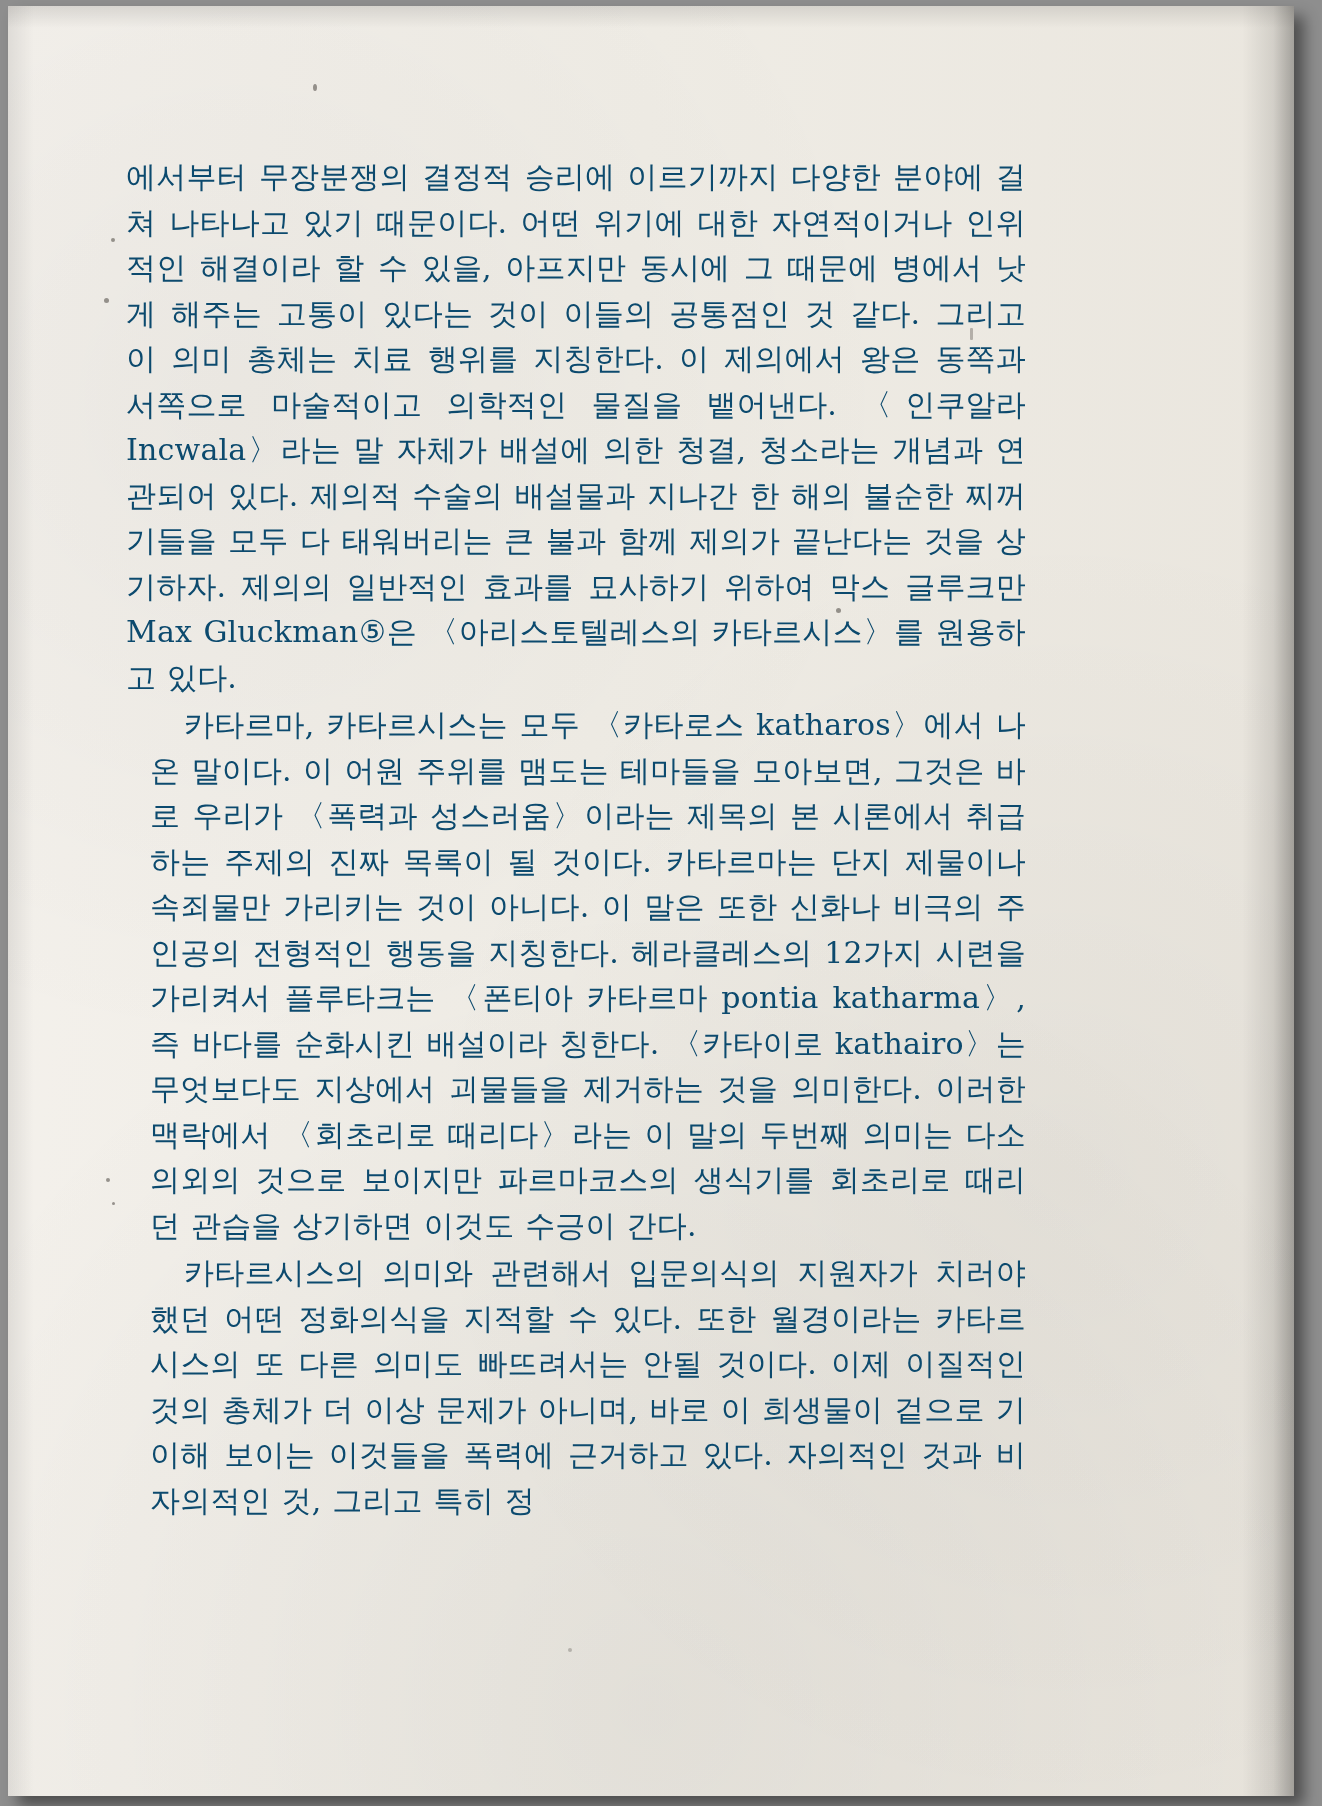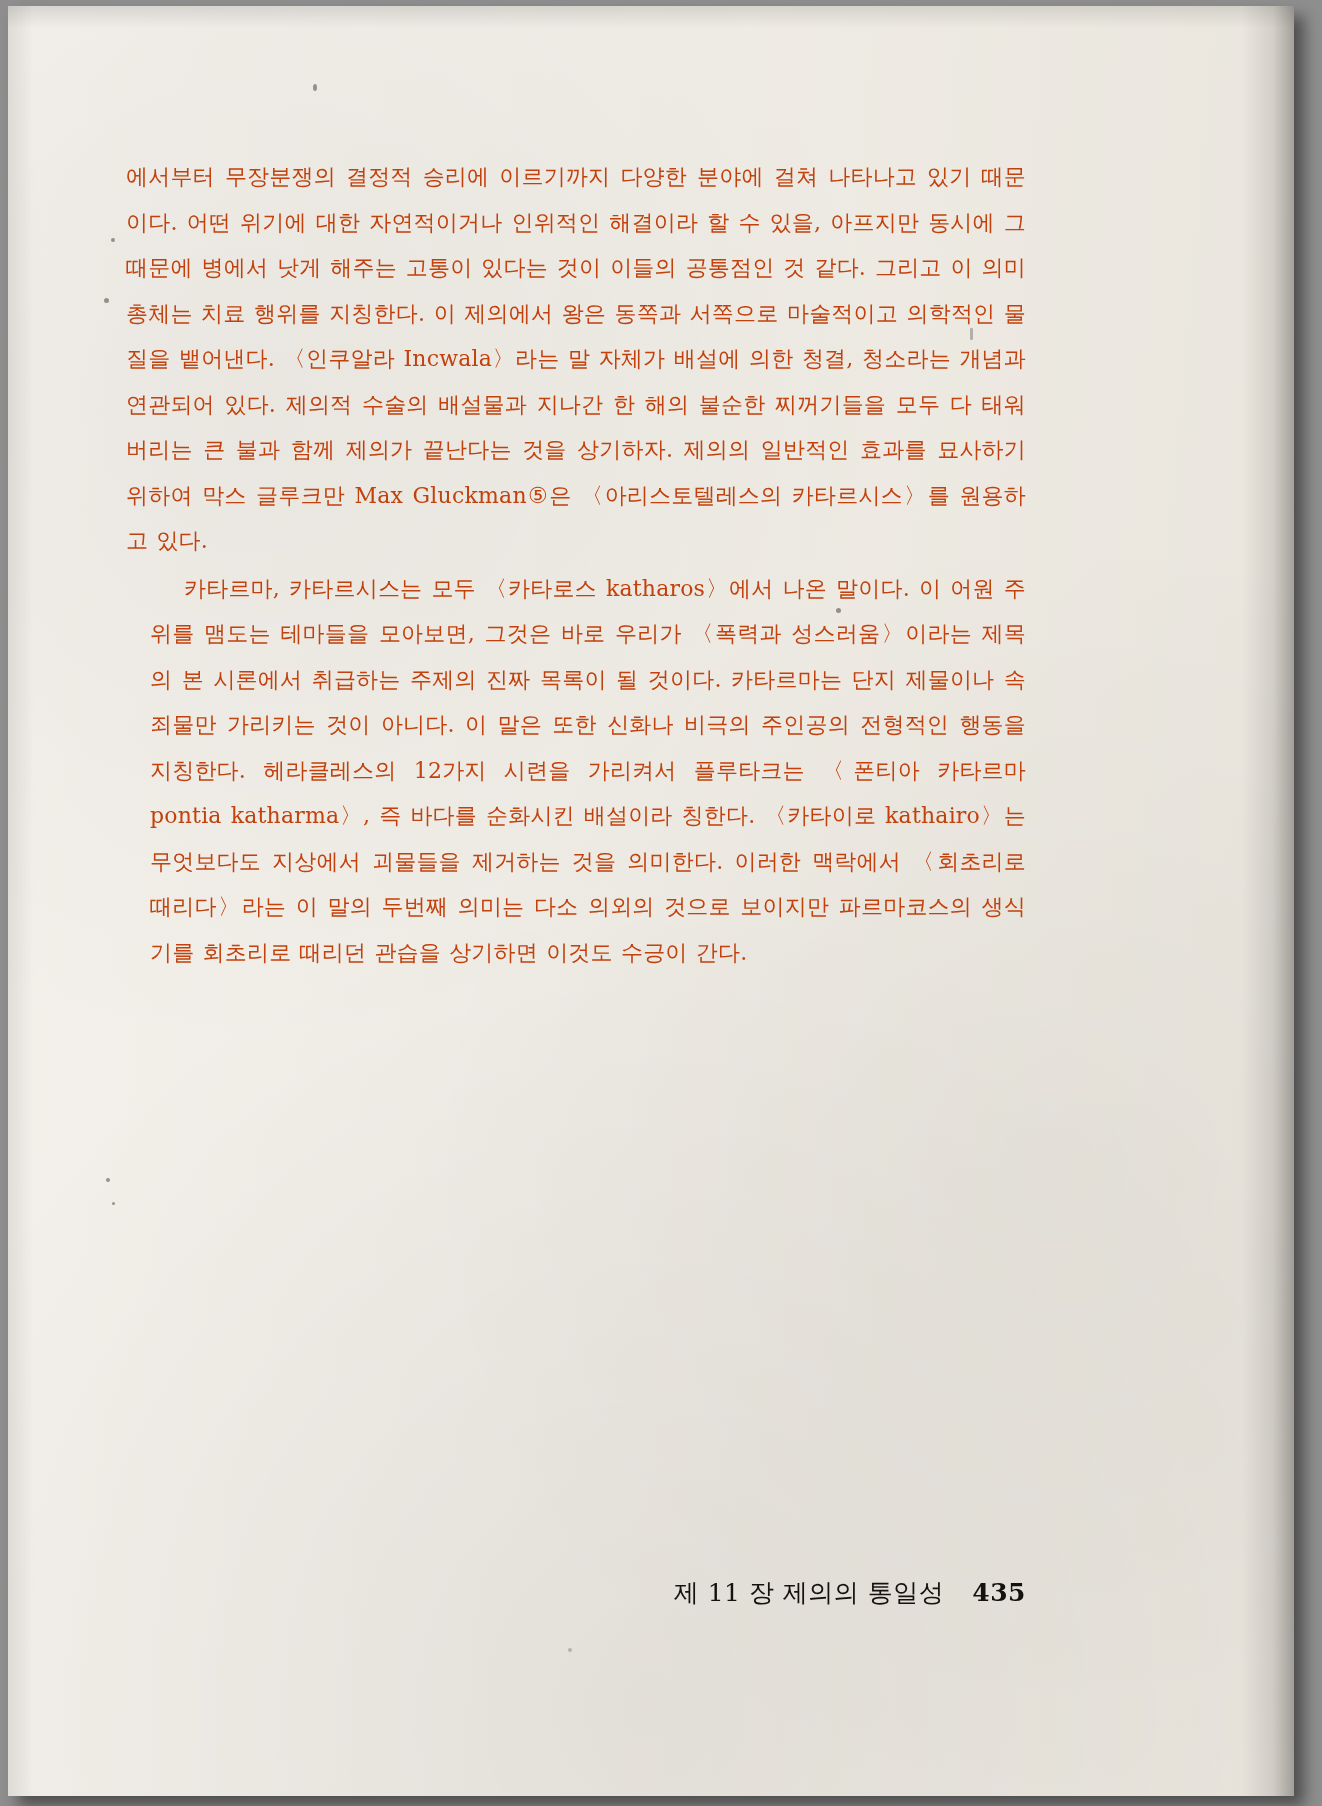--- a/index.html
+++ b/index.html
@@ -66,23 +66,23 @@
   
   #text-column {
     position: absolute;
     left: 118px;
     top: 148px;
     width: 900px;
   }
 
   .para {
     margin: 0 0 2px 0;
-    font-size: 22px;
+    font-size: 30px;
     line-height: 45.5px;
-    color: #c2410c;
+    color: #0c4a6e;
     text-align: justify;
     text-justify: inter-character;
     letter-spacing: 0.2px;
     word-spacing: 1px;
     font-family: "DejaVu Serif", serif;
   }
   .para.indent {
     text-indent: 34px;
     margin-left: 24px;
   }
@@ -140,26 +140,24 @@
 </head>
 <body>
 
 <div id="page-sheet">
 
   <div id="paper-texture"></div>
 
   <div id="text-column">
     <p class="para">에서부터 무장분쟁의 결정적 승리에 이르기까지 다양한 분야에 걸쳐 나타나고 있기 때문이다. 어떤 위기에 대한 자연적이거나 인위적인 해결이라 할 수 있을, 아프지만 동시에 그 때문에 병에서 낫게 해주는 고통이 있다는 것이 이들의 공통점인 것 같다. 그리고 이 의미 총체는 치료 행위를 지칭한다. 이 제의에서 왕은 동쪽과 서쪽으로 마술적이고 의학적인 물질을 뱉어낸다. 〈인쿠알라 Incwala〉라는 말 자체가 배설에 의한 청결, 청소라는 개념과 연관되어 있다. 제의적 수술의 배설물과 지나간 한 해의 불순한 찌꺼기들을 모두 다 태워버리는 큰 불과 함께 제의가 끝난다는 것을 상기하자. 제의의 일반적인 효과를 묘사하기 위하여 막스 글루크만 Max Gluckman⑤은 〈아리스토텔레스의 카타르시스〉를 원용하고 있다.</p>
     <p class="para indent">카타르마, 카타르시스는 모두 〈카타로스 katharos〉에서 나온 말이다. 이 어원 주위를 맴도는 테마들을 모아보면, 그것은 바로 우리가 〈폭력과 성스러움〉이라는 제목의 본 시론에서 취급하는 주제의 진짜 목록이 될 것이다. 카타르마는 단지 제물이나 속죄물만 가리키는 것이 아니다. 이 말은 또한 신화나 비극의 주인공의 전형적인 행동을 지칭한다. 헤라클레스의 12가지 시련을 가리켜서 플루타크는 〈폰티아 카타르마 pontia katharma〉, 즉 바다를 순화시킨 배설이라 칭한다. 〈카타이로 kathairo〉는 무엇보다도 지상에서 괴물들을 제거하는 것을 의미한다. 이러한 맥락에서 〈회초리로 때리다〉라는 이 말의 두번째 의미는 다소 의외의 것으로 보이지만 파르마코스의 생식기를 회초리로 때리던 관습을 상기하면 이것도 수긍이 간다.</p>
+    <p class="para indent">카타르시스의 의미와 관련해서 입문의식의 지원자가 치러야 했던 어떤 정화의식을 지적할 수 있다. 또한 월경이라는 카타르시스의 또 다른 의미도 빠뜨려서는 안될 것이다. 이제 이질적인 것의 총체가 더 이상 문제가 아니며, 바로 이 희생물이 겉으로 기이해 보이는 이것들을 폭력에 근거하고 있다. 자의적인 것과 비자의적인 것, 그리고 특히 정</p>
   </div>
 
 
-  <div id="page-footer">
-    <span id="footer-chapter">제 11 장 제의의 통일성</span><span id="footer-pageno">435</span>
-  </div>
 
   <span class="speck" style="left:305px; top:78px; width:4px; height:7px;"></span>
   <span class="speck" style="left:103px; top:232px; width:4px; height:4px;"></span>
   <span class="speck" style="left:96px; top:292px; width:5px; height:5px;"></span>
   <span class="speck" style="left:962px; top:322px; width:3px; height:12px; border-radius:1px; opacity:0.35;"></span>
   <span class="speck" style="left:828px; top:602px; width:5px; height:5px;"></span>
   <span class="speck" style="left:98px; top:1172px; width:4px; height:4px;"></span>
   <span class="speck" style="left:104px; top:1196px; width:3px; height:3px;"></span>
   <span class="speck" style="left:560px; top:1642px; width:4px; height:4px; opacity:0.3;"></span>
 

